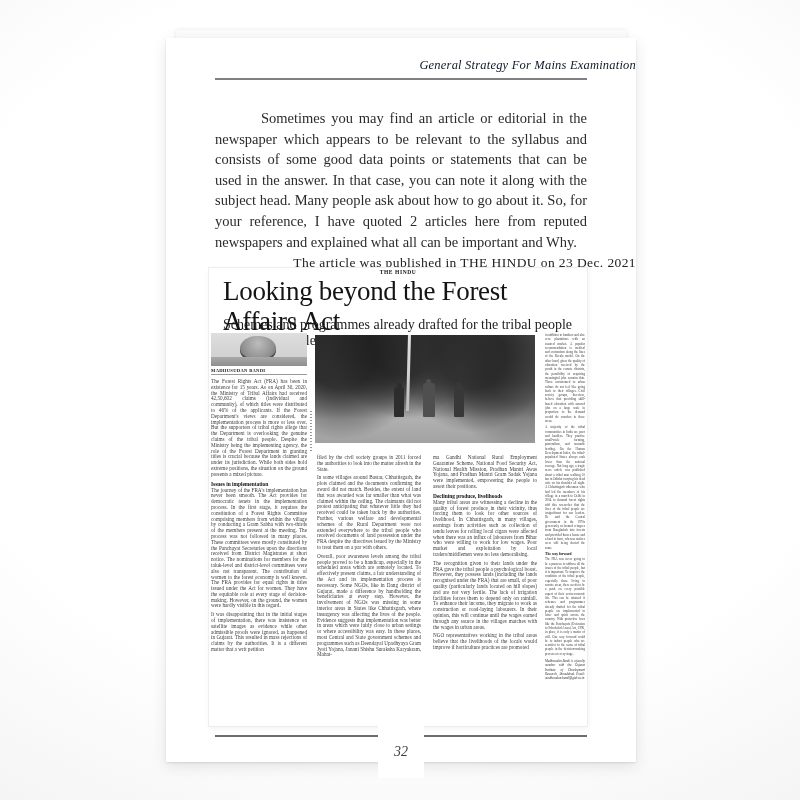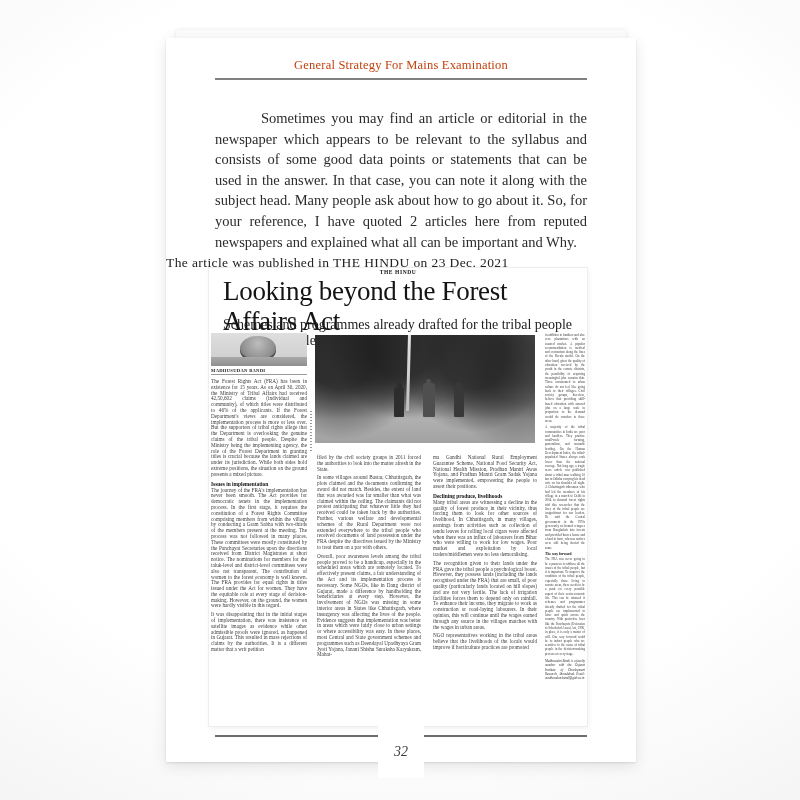--- a/index.html
+++ b/index.html
@@ -11,35 +11,35 @@
   .sheet-behind{
     position:absolute;left:176px;top:30px;width:450px;height:16px;
     background:#fcfcfc;box-shadow:0 0 4px rgba(0,0,0,.10);border-radius:1px;
   }
   .page{
     position:absolute;left:166px;top:38px;width:470px;height:724px;
     background:#ffffff;
     box-shadow:0 1px 2px rgba(0,0,0,.10), 0 4px 14px rgba(0,0,0,.10);
   }
   .running-head{
-    position:absolute;top:20px;left:0;width:100%;text-align:center;
-    font-size:12.5px;color:#c2410c;letter-spacing:.2px;
+    position:absolute;top:20px;left:0;width:100%;text-align:right;
+    font-style:italic;font-size:12.5px;color:#0f172a;letter-spacing:.2px;
   }
   .head-rule{position:absolute;top:40px;left:49px;width:372px;height:2px;background:#808080;}
   .section-heading{
     position:absolute;top:48px;left:49px;margin:0;
     font-size:14.5px;font-weight:bold;color:#171717;letter-spacing:.4px;
   }
   .intro{
     position:absolute;top:70px;left:49px;width:372px;margin:0;
     font-size:14.5px;line-height:20.6px;color:#2b2b2b;
     text-align:justify;text-indent:46px;
   }
   .source-line{
-    position:absolute;top:217px;left:0;width:100%;text-align:left;
+    position:absolute;top:217px;left:0;width:100%;text-align:right;
     font-size:13.5px;color:#222;letter-spacing:.4px;font-family:Liberation Serif, serif;
   }
   
   .clip{
     position:absolute;top:230px;left:43px;width:378px;height:458px;background:#fff;
     box-shadow:0 0 0 1px #eeeeee, 1px 2px 6px rgba(0,0,0,.07);
   }
   .masthead{
     position:absolute;top:1px;left:0;width:100%;text-align:center;
     font-size:5.5px;font-weight:bold;color:#111;letter-spacing:.6px;

